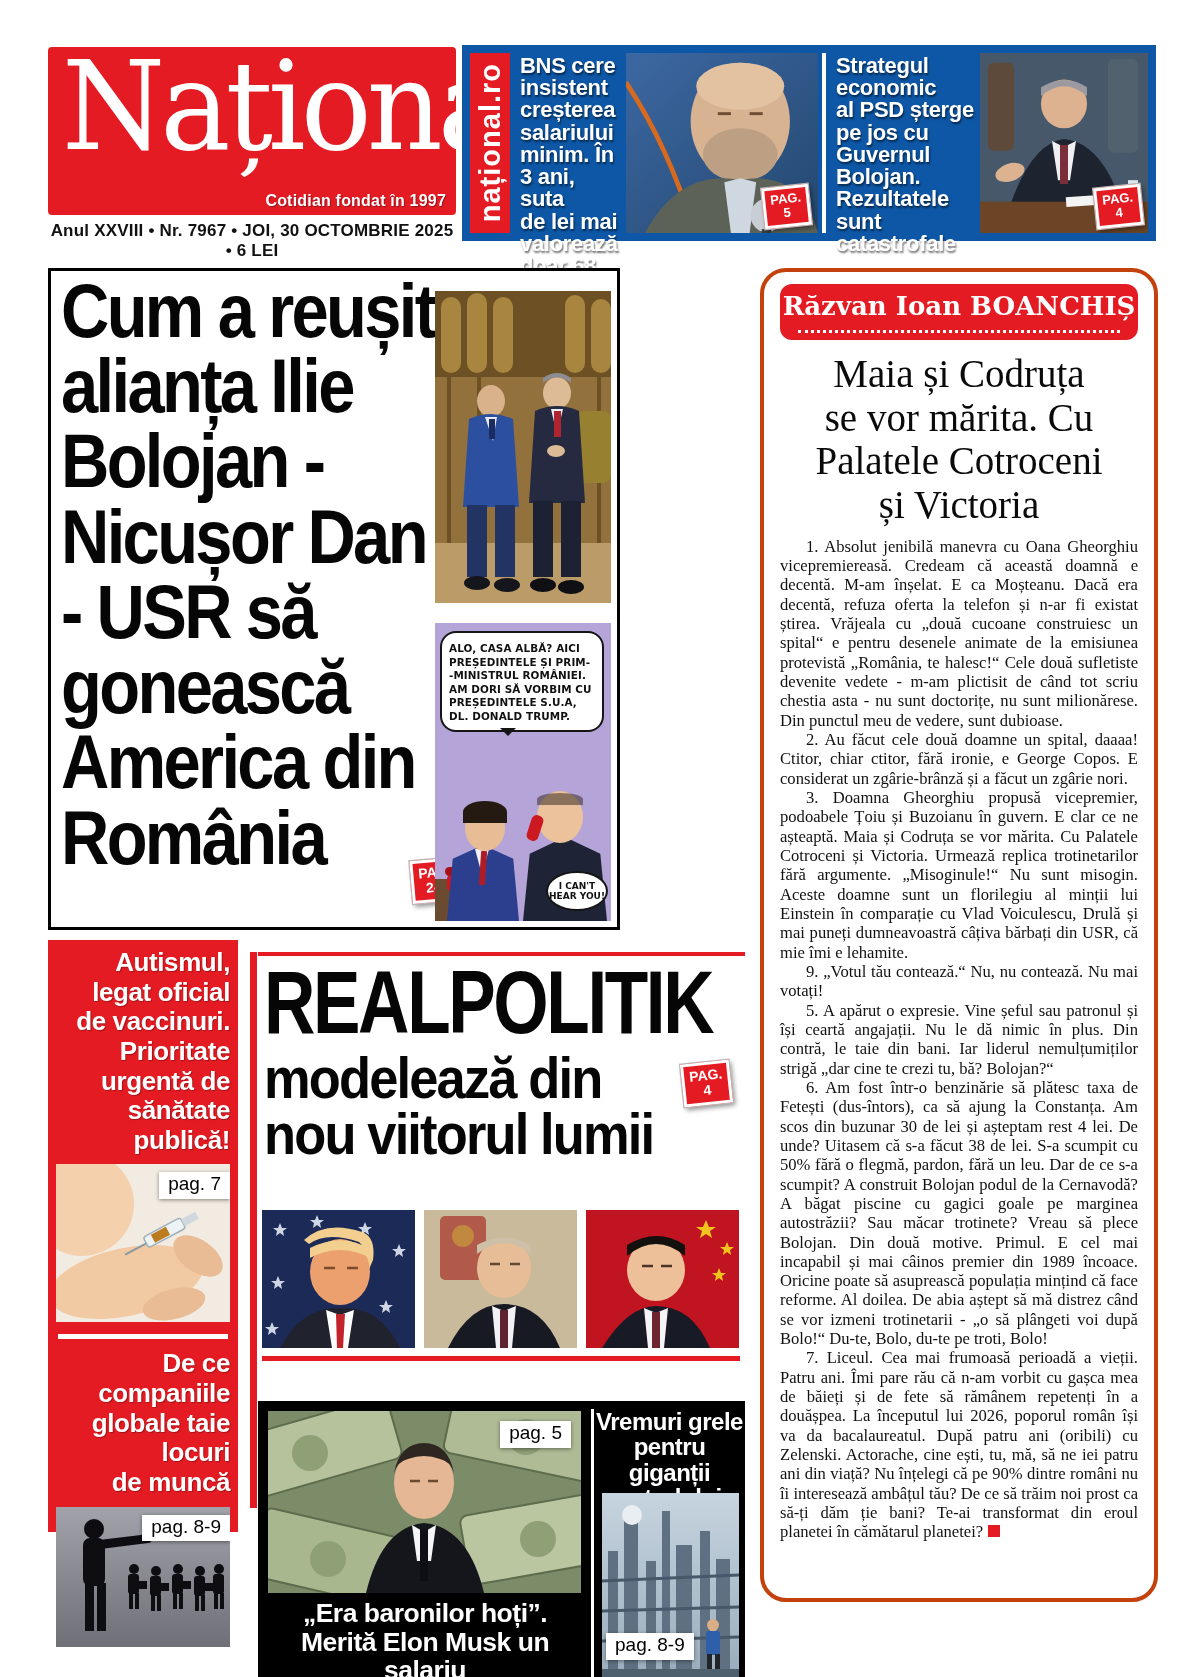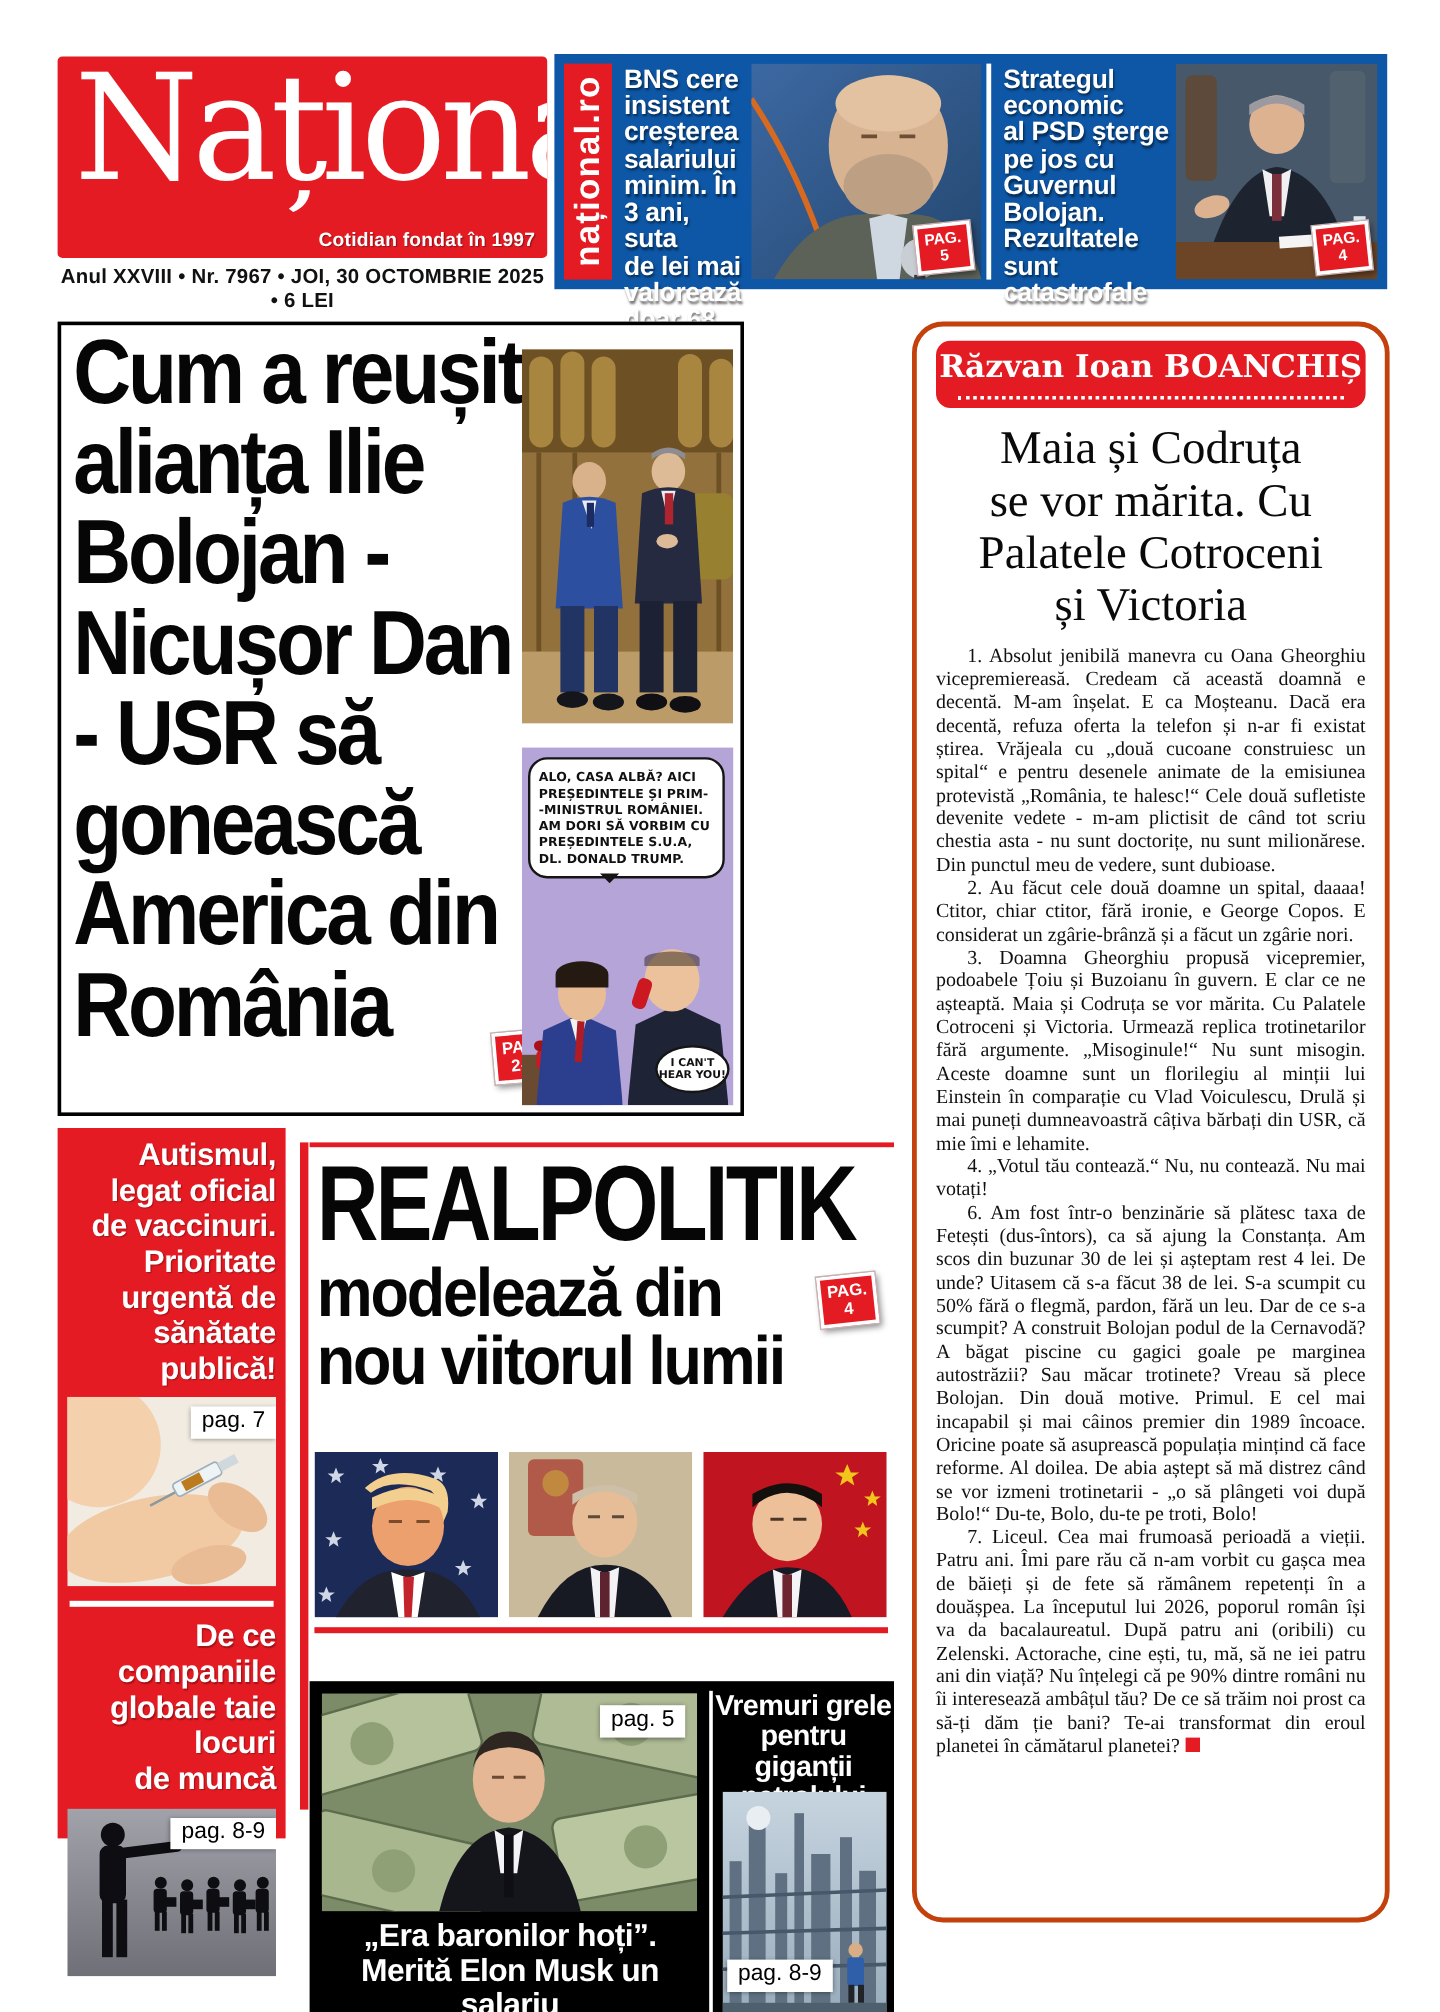--- a/index.html
+++ b/index.html
@@ -254,21 +254,22 @@
   <div class="abs column-box">
     <div class="author-bar">
       <span>Răzvan Ioan BOANCHIȘ</span>
       <div class="dots"></div>
     </div>
     <div class="column-title">Maia și Codruța<br>se vor mărita. Cu<br>Palatele Cotroceni<br>și Victoria</div>
     <div class="column-body">
       <p>1. Absolut jenibilă manevra cu Oana Gheorghiu vicepremiereasă. Credeam că această doamnă e decentă. M-am înșelat. E ca Moșteanu. Dacă era decentă, refuza oferta la telefon și n-ar fi existat știrea. Vrăjeala cu „două cucoane construiesc un spital“ e pentru desenele animate de la emisiunea protevistă „România, te halesc!“ Cele două sufletiste devenite vedete - m-am plictisit de când tot scriu chestia asta - nu sunt doctorițe, nu sunt milionărese. Din punctul meu de vedere, sunt dubioase.</p>
       <p>2. Au făcut cele două doamne un spital, daaaa! Ctitor, chiar ctitor, fără ironie, e George Copos. E considerat un zgârie-brânză și a făcut un zgârie nori.</p>
       <p>3. Doamna Gheorghiu propusă vicepremier, podoabele Țoiu și Buzoianu în guvern. E clar ce ne așteaptă. Maia și Codruța se vor mărita. Cu Palatele Cotroceni și Victoria. Urmează replica trotinetarilor fără argumente. „Misoginule!“ Nu sunt misogin. Aceste doamne sunt un florilegiu al minții lui Einstein în comparație cu Vlad Voiculescu, Drulă și mai puneți dumneavoastră câțiva bărbați din USR, că mie îmi e lehamite.</p>
-      <p>4. „Votul tău contează.“ Nu, nu contează. Nu mai votați!</p>
+      <p>9. „Votul tău contează.“ Nu, nu contează. Nu mai votați!</p>
+      <p>5. A apărut o expresie. Vine șeful sau patronul și își ceartă angajații. Nu le dă nimic în plus. Din contră, le taie din bani. Iar liderul nemulțumiților strigă „dar cine te crezi tu, bă? Bolojan?“</p>
       <p>6. Am fost într-o benzinărie să plătesc taxa de Fetești (dus-întors), ca să ajung la Constanța. Am scos din buzunar 30 de lei și așteptam rest 4 lei. De unde? Uitasem că s-a făcut 38 de lei. S-a scumpit cu 50% fără o flegmă, pardon, fără un leu. Dar de ce s-a scumpit? A construit Bolojan podul de la Cernavodă? A băgat piscine cu gagici goale pe marginea autostrăzii? Sau măcar trotinete? Vreau să plece Bolojan. Din două motive. Primul. E cel mai incapabil și mai câinos premier din 1989 încoace. Oricine poate să asuprească populația mințind că face reforme. Al doilea. De abia aștept să mă distrez când se vor izmeni trotinetarii - „o să plângeti voi după Bolo!“ Du-te, Bolo, du-te pe troti, Bolo!</p>
       <p><span>7. Liceul. Cea mai frumoasă perioadă a vieții. Patru ani. Îmi pare rău că n-am vorbit cu gașca mea de băieți și de fete să rămânem repetenți în a douășpea. La începutul lui 2026, poporul român își va da bacalaureatul. După patru ani (oribili) cu Zelenski. Actorache, cine ești, tu, mă, să ne iei patru ani din viață? Nu înțelegi că pe 90% dintre români nu îi interesează ambâțul tău? De ce să trăim noi prost ca să-ți dăm ție bani? Te-ai transformat din eroul planetei în cămătarul planetei?</span><span class="end-sq"></span></p>
     </div>
   </div>
 
   <div class="abs left-rail">
     <div class="rail-h">Autismul, legat oficial<br>de vaccinuri.<br>Prioritate urgentă de<br>sănătate publică!</div>
     <div class="rail-photo ph1">
       <svg viewBox="0 0 174 158" preserveAspectRatio="none">
         <rect width="174" height="158" fill="#f2ebe1"></rect>

